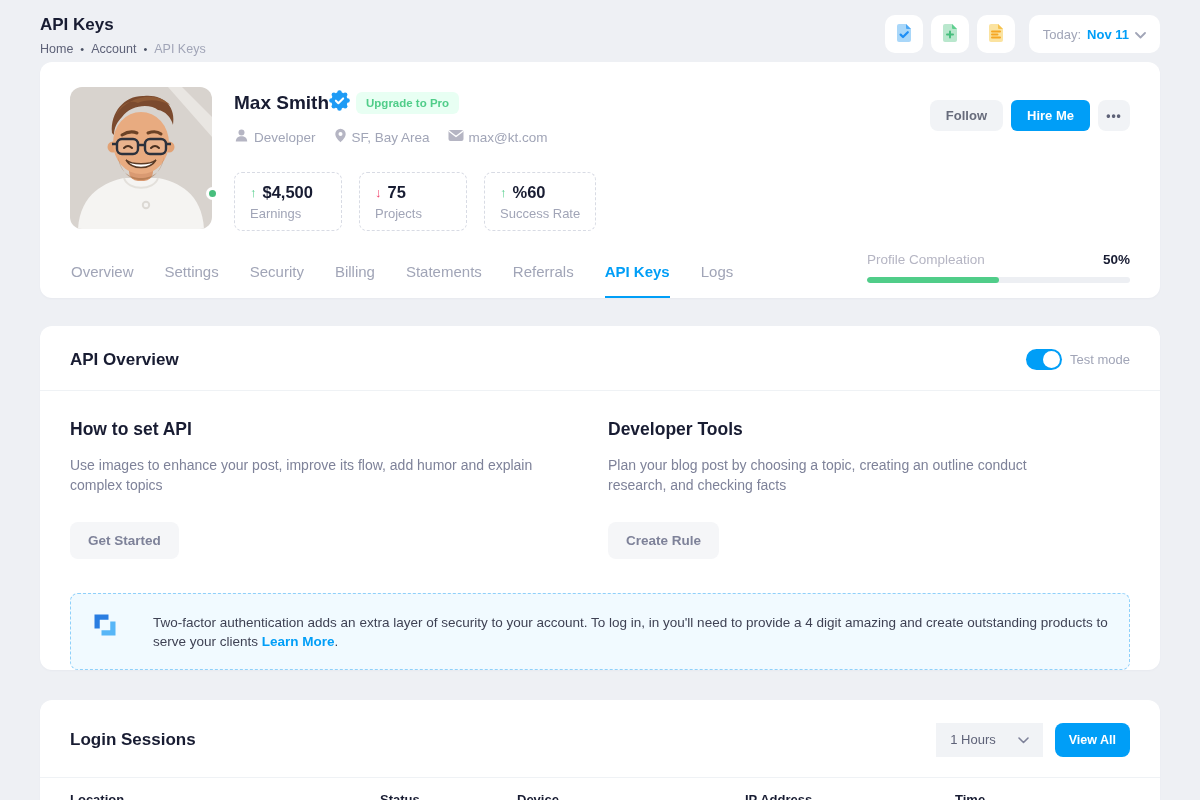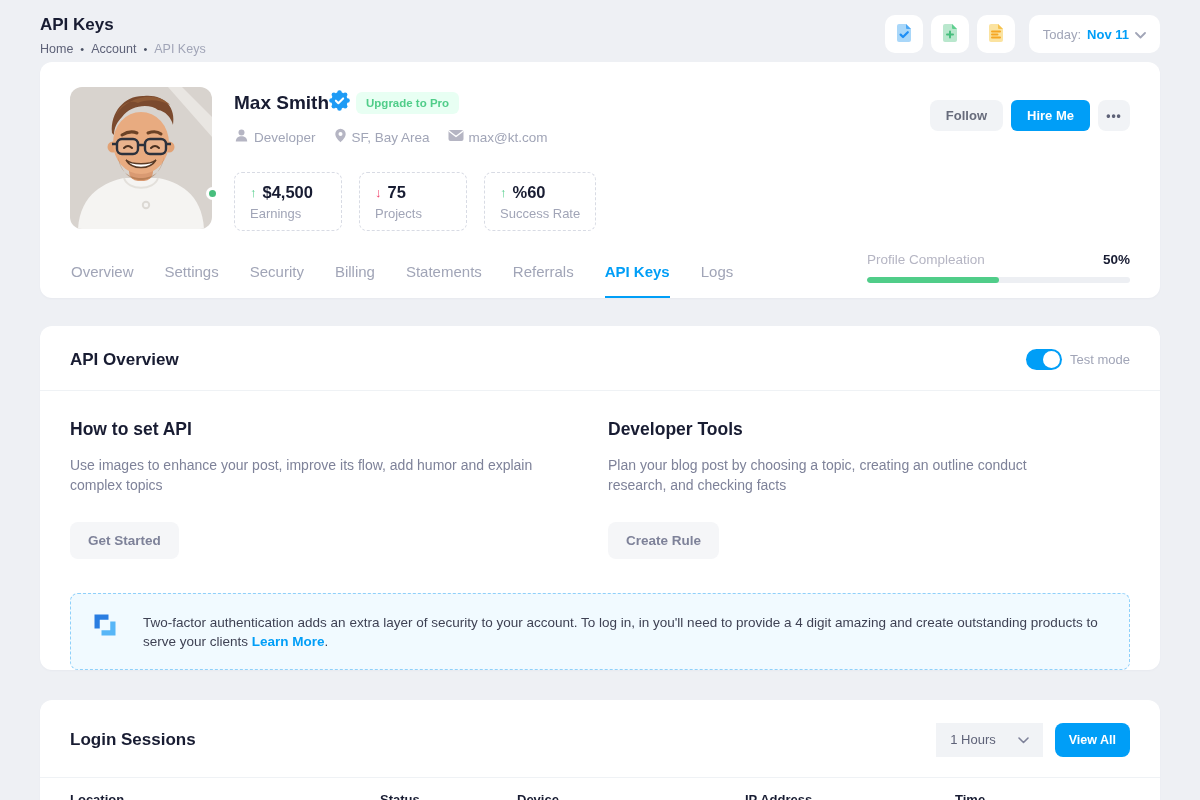--- a/index.html
+++ b/index.html
@@ -102,21 +102,21 @@
   .columns { display:flex; padding:28px 30px 0 30px; }
   .col { flex:0 0 538px; }
   .col-title { font-size:17.5px; font-weight:700; color:#181c32; }
   .col-body { margin-top:16px; font-size:14px; color:#7e8299; line-height:1.42; max-width:468px; }
   .col-btn {
     margin-top:26px; background:#f5f6f8; color:#7e8299; font-size:13.5px; font-weight:600;
     border:none; border-radius:8px; padding:11px 18px; cursor:pointer; font-family:"Liberation Sans",sans-serif;
   }
   .notice {
     margin:34px 30px 30px 30px; background:#f1faff; border:1px dashed #8fd0fa; border-radius:8px;
-    padding:17px 20px; display:flex; align-items:flex-start; gap:24px;
+    padding:17px 20px; display:flex; align-items:flex-start; gap:34px;
   }
   .notice-text { font-size:13.5px; color:#3f4254; line-height:1.45; max-width:990px; padding-top:2px; }
   .notice-text a { color:#009ef7; text-decoration:none; font-weight:600; cursor:pointer; }
 
   
   .sessions-card { margin-top:28px; height:120px; overflow:hidden; }
   .sessions-right { display:flex; align-items:center; gap:12px; }
   .select-pill {
     background:#f1f3f6; border:none; border-radius:0; height:34px; padding:0 14px;
     display:flex; align-items:center; gap:22px; font-size:13px; color:#5e6278; cursor:pointer;

